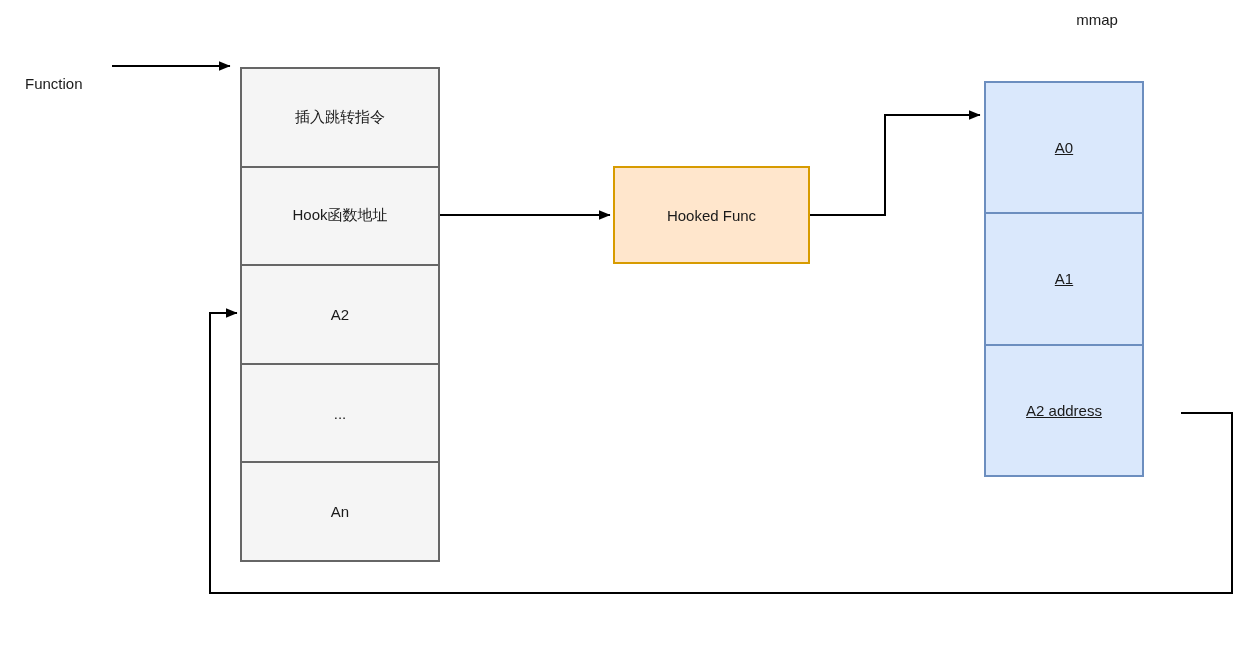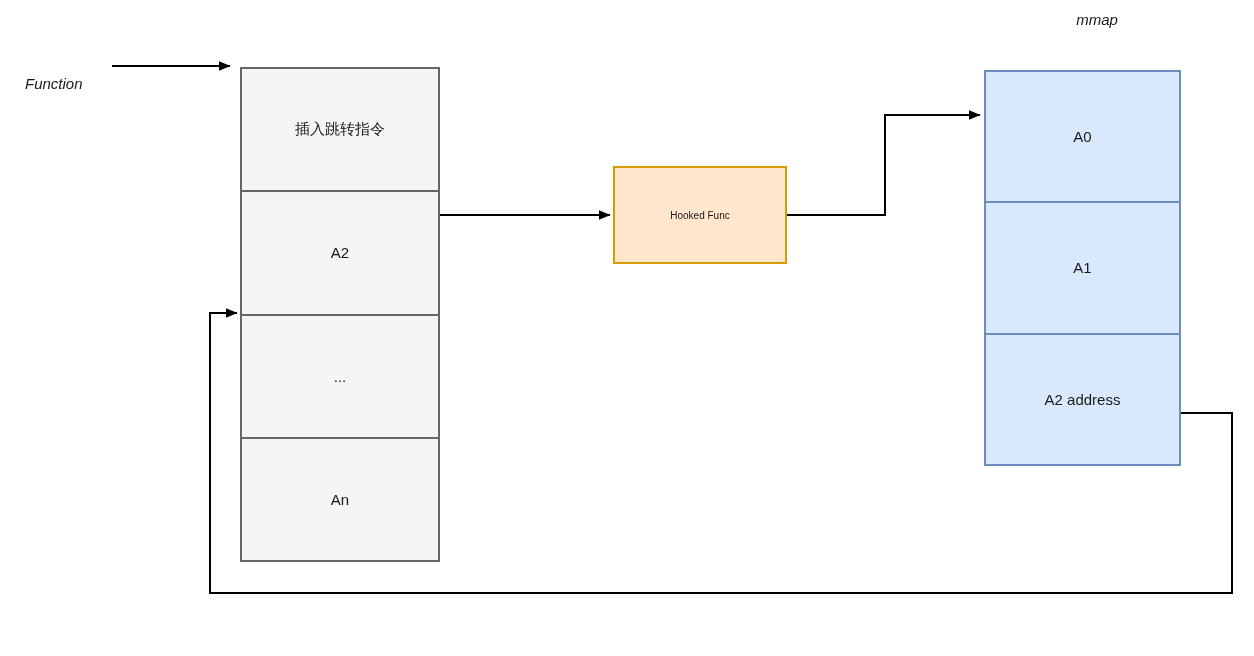--- a/index.html
+++ b/index.html
@@ -23,21 +23,20 @@
     width: 1254px;
     height: 656px;
     background: #ffffff;
     overflow: hidden;
   }
   .floating-label {
     position: absolute;
     font-size: 15px;
     color: var(--text);
     white-space: nowrap;
-    font-style: italic;
   }
   .label-function { left: 25px; top: 58px; margin-top: 17px; }
   .label-mmap { left: 1057px; top: 11px; width: 80px; text-align: center; }
 
   .stack {
     position: absolute;
     display: flex;
     flex-direction: column;
   }
   .stack .row {
@@ -50,35 +49,36 @@
     white-space: nowrap;
   }
   .left-stack {
     left: 240px; top: 67px; width: 200px; height: 495px;
     background: var(--left-stack-fill);
     border: 2px solid var(--left-stack-border);
   }
   .left-stack .row + .row { border-top: 2px solid var(--left-stack-border); }
 
   .mmap-stack {
-    left: 984px; top: 70px; width: 197px; height: 396px;
+    left: 984px; top: 81px; width: 160px; height: 396px;
     background: var(--mmap-fill);
     border: 2px solid var(--mmap-border);
+    text-decoration: underline;
   }
   .mmap-stack .row + .row { border-top: 2px solid var(--mmap-border); }
 
   .hooked-func {
     position: absolute;
-    left: 613px; top: 166px; width: 174px; height: 98px;
+    left: 613px; top: 166px; width: 197px; height: 98px;
     background: var(--hooked-func-fill);
     border: 2px solid var(--hooked-func-border);
     display: flex;
     align-items: center;
     justify-content: center;
-    font-size: 10px;
+    font-size: 15px;
   }
 
   svg.connectors {
     position: absolute;
     left: 0; top: 0;
     width: 1254px; height: 656px;
     pointer-events: none;
   }
   svg.connectors path.connector {
     fill: none;
@@ -102,20 +102,21 @@
     <path class="connector" marker-end="url(#arrow)" d="M440 215 H 610"></path>
     <path class="connector" marker-end="url(#arrow)" d="M787 215 H 885 V 115 H 980"></path>
     <path class="connector" marker-end="url(#arrow)" d="M1181 413 H 1232 V 593 H 210 V 313 H 237"></path>
   </svg>
 
   <div class="floating-label label-function">Function</div>
   <div class="floating-label label-mmap">mmap</div>
 
   <div class="stack left-stack">
     <div class="row">插入跳转指令</div>
+    <div class="row">Hook函数地址</div>
     <div class="row">A2</div>
     <div class="row">...</div>
     <div class="row">An</div>
   </div>
 
   <div class="hooked-func">Hooked Func</div>
 
   <div class="stack mmap-stack">
     <div class="row">A0</div>
     <div class="row">A1</div>

